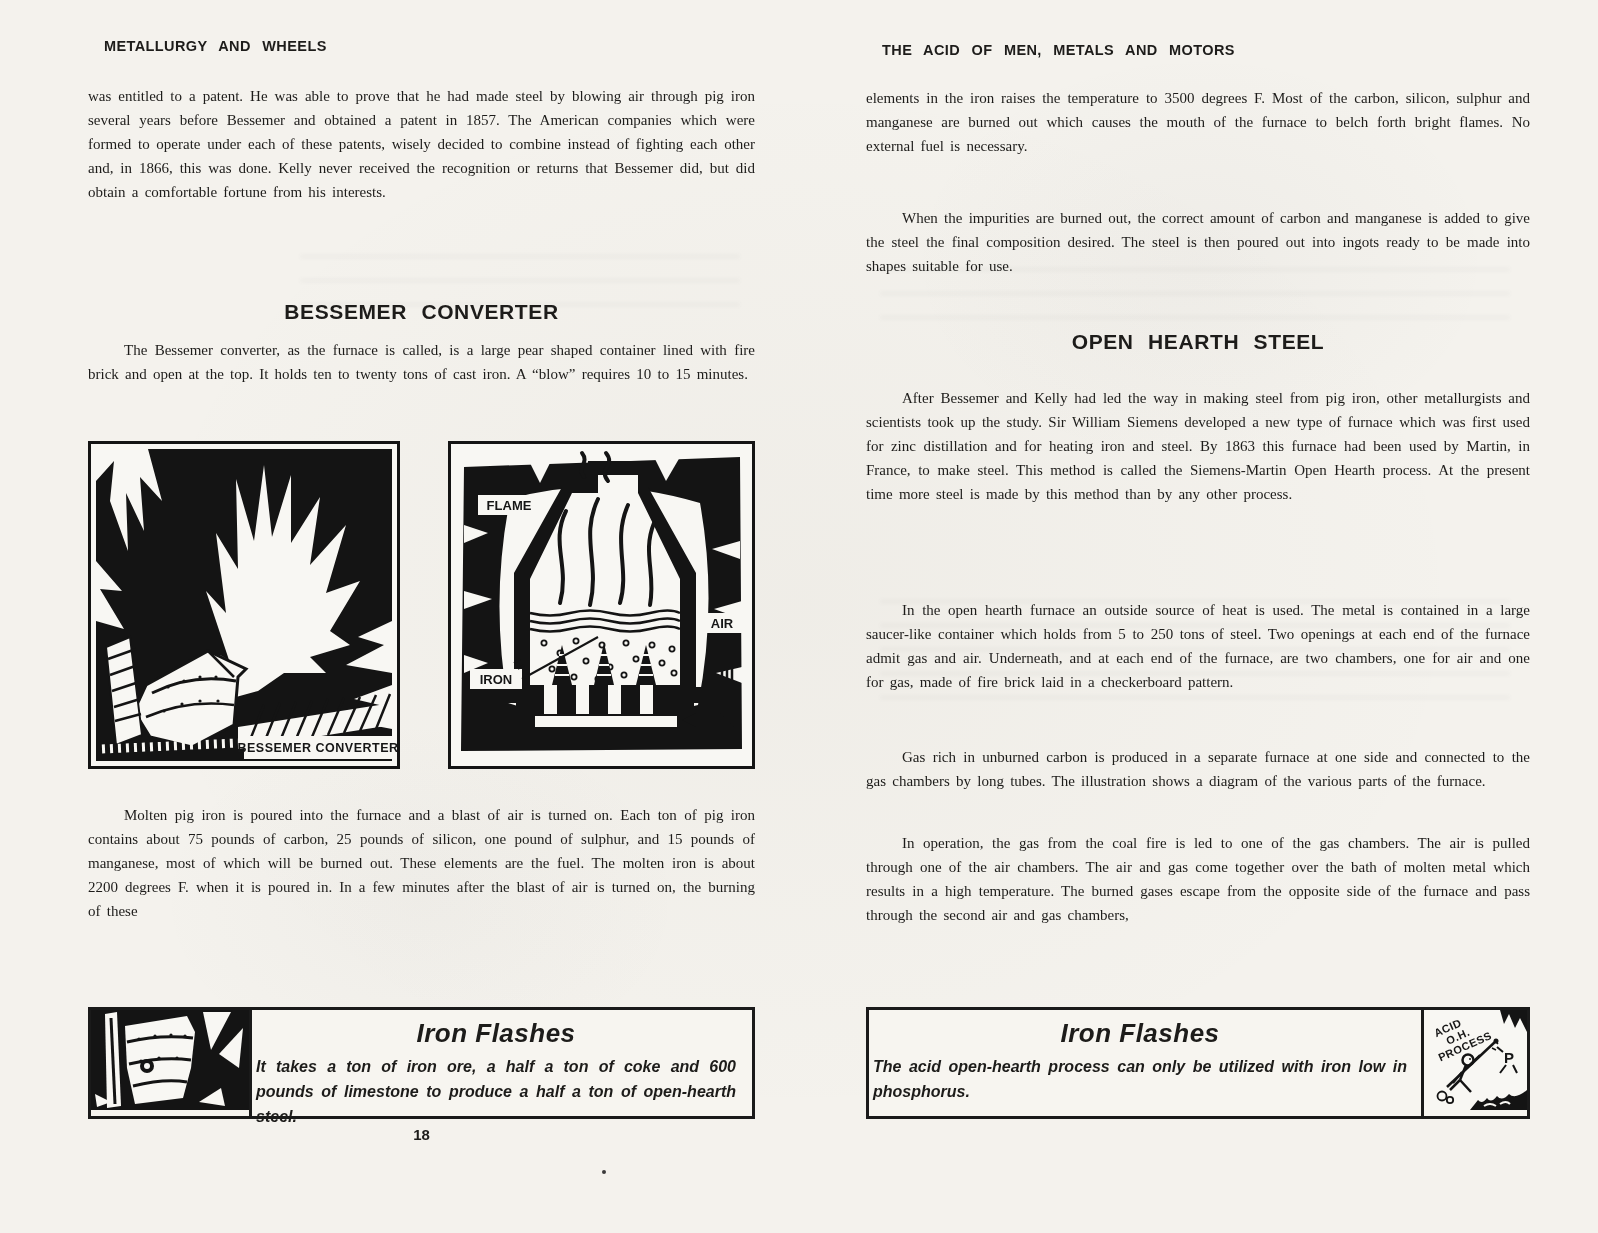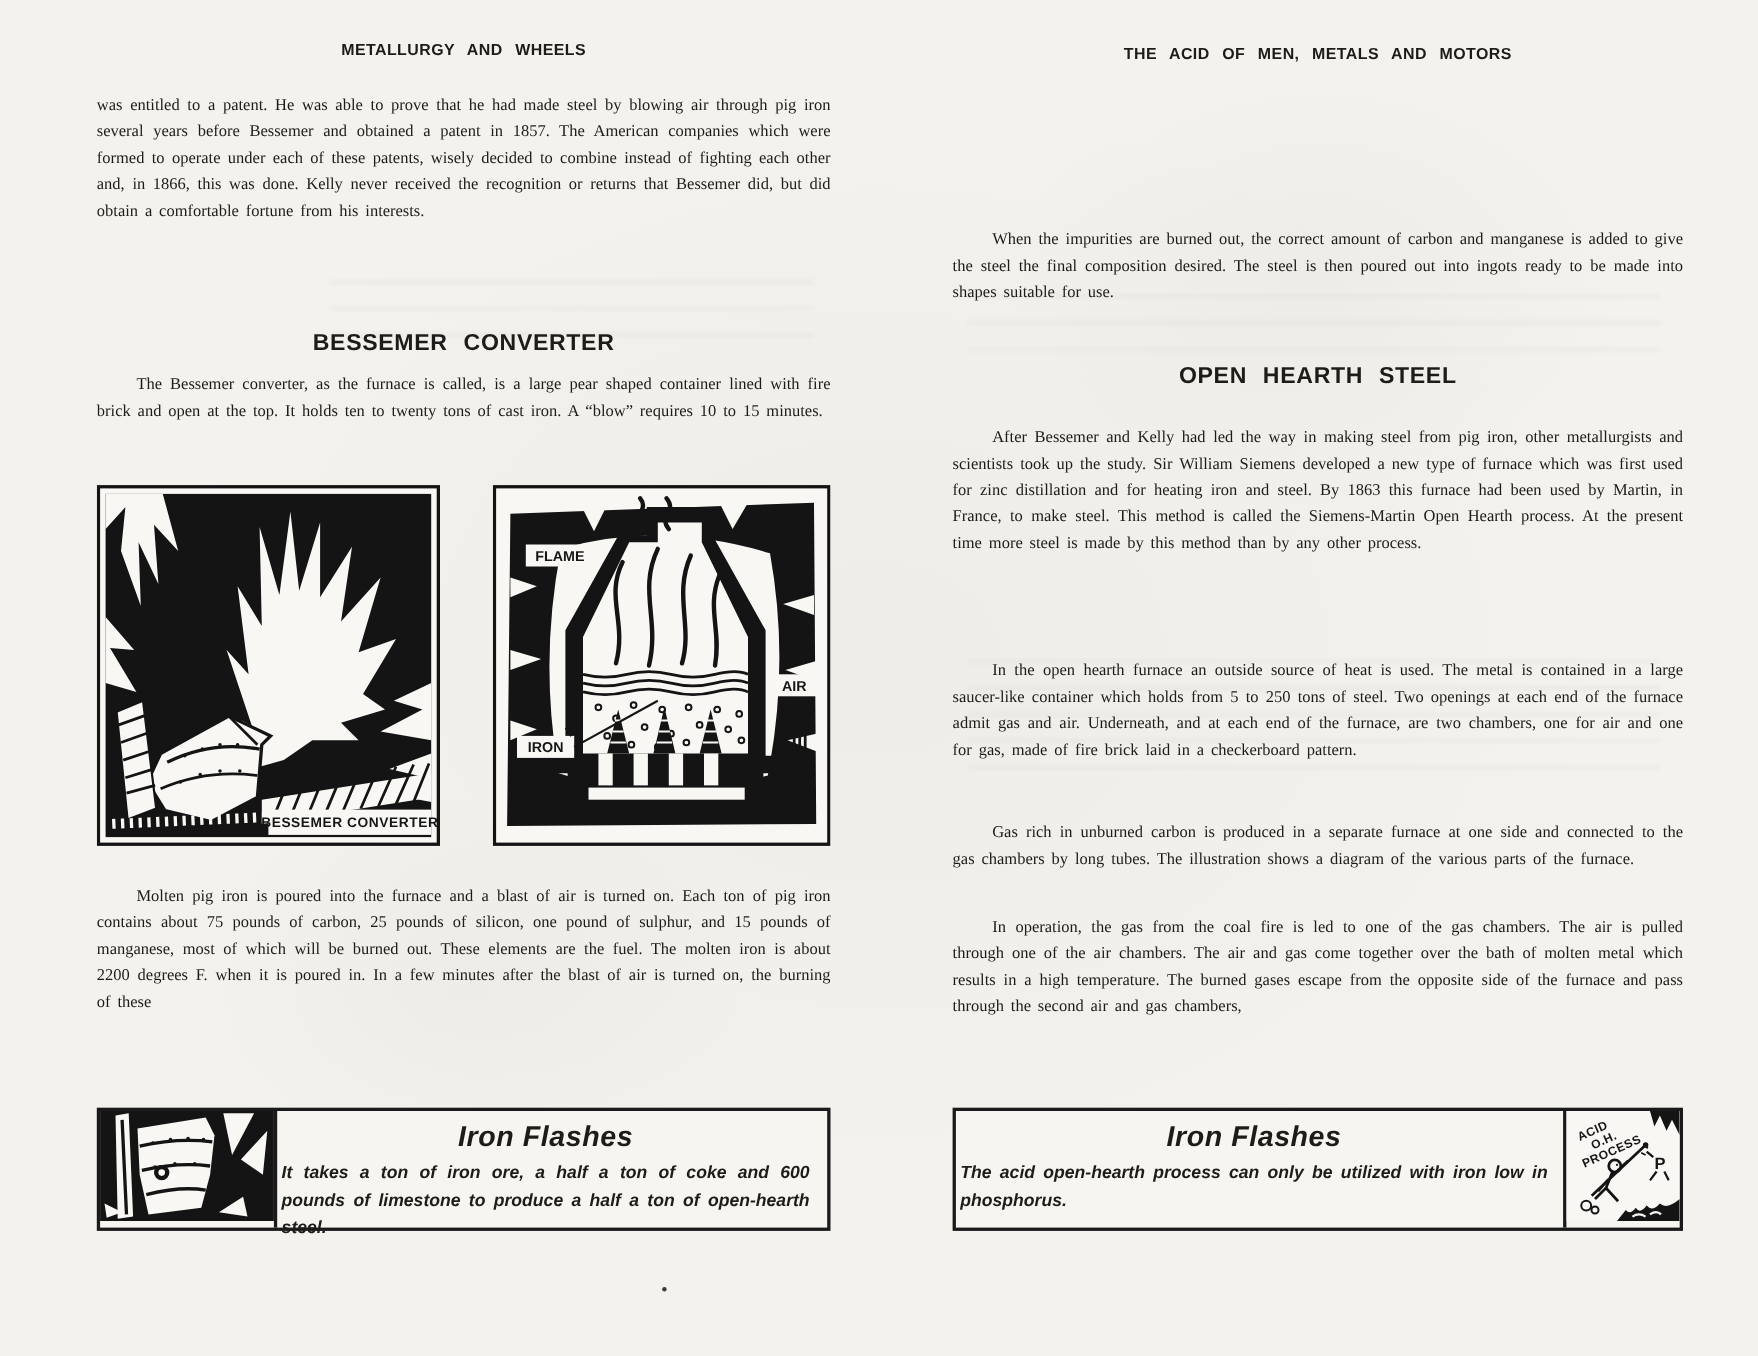--- a/index.html
+++ b/index.html
@@ -17,21 +17,21 @@
   }
   .bleed {
     position:absolute; opacity:0.05; filter:blur(2px); pointer-events:none;
     background:repeating-linear-gradient(180deg, #555 0 3px, transparent 3px 24px);
   }
   .page { position:absolute; top:0; bottom:0; }
   #page-left  { left:88px;  width:667px; }
   #page-right { left:866px; width:664px; }
 
   .running-head {
-    position:absolute; left:0; right:0; text-align:center;
+    position:absolute; left:16px; right:0; 
     font-family:"Liberation Sans", sans-serif; font-weight:700;
     font-size:14.5px; letter-spacing:0.4px; word-spacing:7px;
   }
   #page-left  .running-head { top:38px; }
   #page-right .running-head { top:42px; }
 
   .para {
     position:absolute; left:0; right:0;
     font-size:15px; line-height:24px; text-align:justify; word-spacing:2.5px;
   }
@@ -252,26 +252,28 @@
         <polygon fill="#f8f7f3" points="4,84 20,92 6,97"></polygon>
         <polygon fill="#f8f7f3" points="108,92 130,78 134,96"></polygon>
       </svg>
     </div>
     <div class="flash-content">
       <div class="flash-title">Iron Flashes</div>
       <div class="flash-text">It takes a ton of iron ore, a half a ton of coke and 600 pounds of limestone to produce a half a ton of open-hearth steel.</div>
     </div>
   </div>
 
+  <div class="page-num">18</div>
 </div>
 
 <div class="page" id="page-right">
 
   <div class="running-head">THE ACID OF MEN, METALS AND MOTORS</div>
 
+  <div class="para" id="rp1">elements in the iron raises the temperature to 3500 degrees F. Most of the carbon, silicon, sulphur and manganese are burned out which causes the mouth of the furnace to belch forth bright flames. No external fuel is necessary.</div>
   <div class="para indent" id="rp2">When the impurities are burned out, the correct amount of carbon and manganese is added to give the steel the final composition desired. The steel is then poured out into ingots ready to be made into shapes suitable for use.</div>
 
   <div class="sec-head" id="rh1">OPEN HEARTH STEEL</div>
 
   <div class="para indent" id="rp3">After Bessemer and Kelly had led the way in making steel from pig iron, other metallurgists and scientists took up the study. Sir William Siemens developed a new type of furnace which was first used for zinc distillation and for heating iron and steel. By 1863 this furnace had been used by Martin, in France, to make steel. This method is called the Siemens-Martin Open Hearth process. At the present time more steel is made by this method than by any other process.</div>
   <div class="para indent" id="rp4">In the open hearth furnace an outside source of heat is used. The metal is contained in a large saucer-like container which holds from 5 to 250 tons of steel. Two openings at each end of the furnace admit gas and air. Underneath, and at each end of the furnace, are two chambers, one for air and one for gas, made of fire brick laid in a checkerboard pattern.</div>
   <div class="para indent" id="rp5">Gas rich in unburned carbon is produced in a separate furnace at one side and connected to the gas chambers by long tubes. The illustration shows a diagram of the various parts of the furnace.</div>
   <div class="para indent" id="rp6">In operation, the gas from the coal fire is led to one of the gas chambers. The air is pulled through one of the air chambers. The air and gas come together over the bath of molten metal which results in a high temperature. The burned gases escape from the opposite side of the furnace and pass through the second air and gas chambers,</div>
 
   <div class="flash-box">

